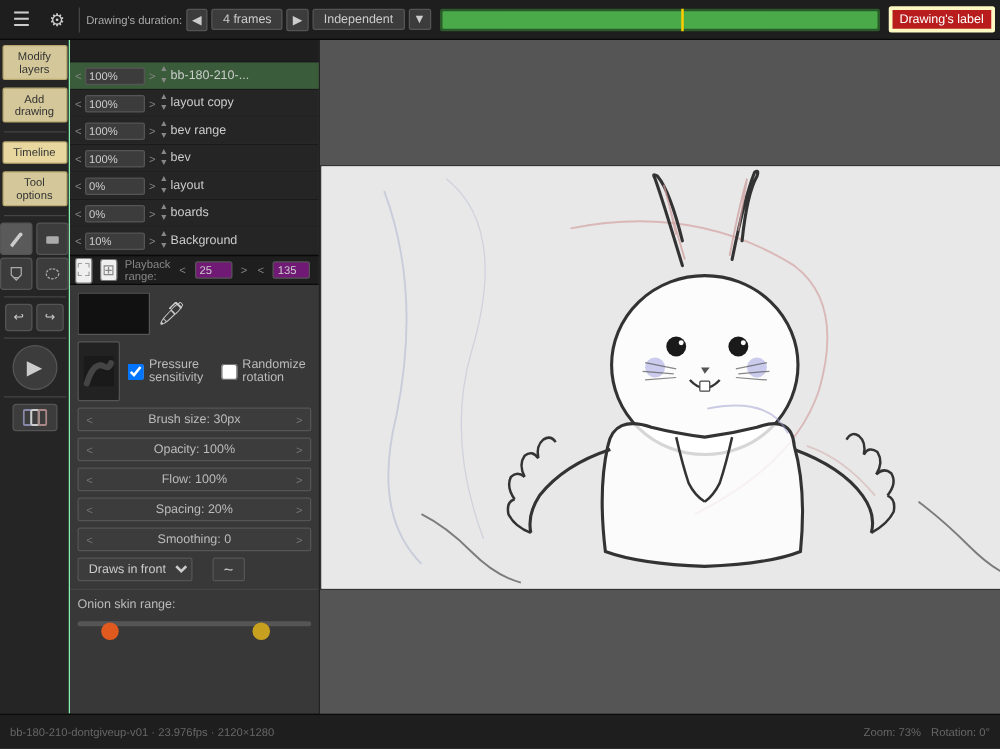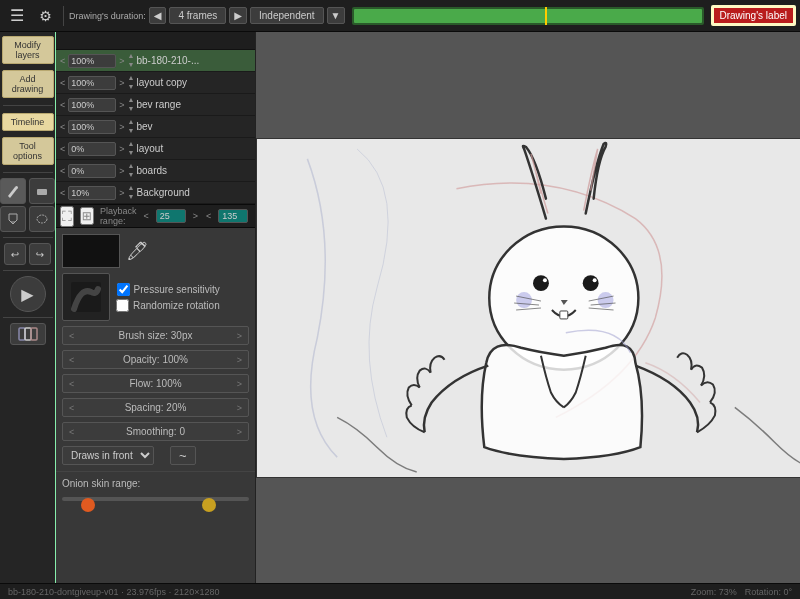--- a/index.html
+++ b/index.html
@@ -23,60 +23,60 @@
     .tl-layer-row.active-layer .tl-layer-left { background: #3a5c3a; }
     .tl-layer-row.active-layer .tl-layer-right { background: #3a5c3a; }
 
     .pct-box { background: #3c3c3c; border: 1px solid #555; color: #ccc; font-size: 9px; padding: 1px 2px; border-radius: 2px; display: flex; align-items: center; min-width: 48px; }
     .chevron-group { display: flex; flex-direction: column; font-size: 7px; color: #888; cursor: pointer; line-height: 1.2; }
     .lname { font-size: 10px; color: #ccc; flex: 1; overflow: hidden; white-space: nowrap; }
 
     
     .pb-row { height: 24px; background: #1e1e1e; display: flex; align-items: center; padding: 0 4px; gap: 6px; border-bottom: 1px solid #0a0a0a; border-top: 1px solid #0a0a0a; }
     .pb-input-group { display: flex; align-items: center; gap: 2px; font-size: 9px; color: #888; }
-    .pb-input { background: #0f766e; border: 1px solid #555; color: #ccc; font-size: 9px; padding: 1px 3px; border-radius: 2px; width: 30px; }
+    .pb-input { background: #701a75; border: 1px solid #555; color: #ccc; font-size: 9px; padding: 1px 3px; border-radius: 2px; width: 30px; }
     .pb-fullscreen { font-size: 14px; color: #888; cursor: pointer; }
 
     
     .tools-side { width: 62px; background: #252525; display: flex; flex-direction: column; align-items: center; border-right: 1px solid #86efac; gap: 2px; padding-top: 2px; }
     .ts-btn { background: #d4c89a; border: 1px solid #b8a870; color: #333; padding: 3px 5px; font-size: 9px; cursor: pointer; border-radius: 2px; width: 52px; text-align: center; margin: 2px 0; }
     .ts-sep { height: 1px; background: #444; width: 50px; margin: 3px 0; }
     .ts-icon { width: 26px; height: 26px; background: #3c3c3c; border: 1px solid #555; border-radius: 3px; cursor: pointer; display: flex; align-items: center; justify-content: center; color: #ccc; font-size: 14px; }
     .ts-icon.active { background: #5a5a5a; }
     .ts-row { display: flex; gap: 3px; }
     .ts-play { width: 36px; height: 36px; background: #3c3c3c; border: 1px solid #555; border-radius: 50%; cursor: pointer; display: flex; align-items: center; justify-content: center; color: #ccc; font-size: 16px; }
     .ts-small { width: 22px; height: 22px; background: #3c3c3c; border: 1px solid #555; border-radius: 3px; cursor: pointer; display: flex; align-items: center; justify-content: center; color: #ccc; font-size: 10px; }
 
     
     .brush-panel { padding: 6px; display: flex; flex-direction: column; gap: 5px; }
     .bp-color-row { display: flex; align-items: center; gap: 6px; }
     .bp-color-swatch { width: 58px; height: 34px; background: #111; border: 1px solid #555; cursor: pointer; }
     .bp-eyedropper { font-size: 18px; color: #ccc; cursor: pointer; background: none; border: none; }
     .bp-brush-row { display: flex; align-items: center; gap: 6px; }
     .bp-brush-thumb { width: 48px; height: 48px; background: #222; border: 1px solid #555; border-radius: 2px; overflow: hidden; display: flex; align-items: center; justify-content: center; }
-    .bp-checkboxes { display: flex; flex-direction: column; gap: 3px; align-items: flex-end; }
+    .bp-checkboxes { display: flex; gap: 3px; align-items: flex-end; }
     .bp-cb-row { display: flex; align-items: center; gap: 4px; font-size: 10px; color: #bbb; }
     .bp-slider-btn { background: #3c3c3c; border: 1px solid #555; color: #bbb; padding: 3px 6px; border-radius: 2px; font-size: 10px; cursor: pointer; display: flex; align-items: center; justify-content: space-between; gap: 8px; }
     .bp-slider-btn span.arr { color: #777; font-size: 9px; }
     .bp-draws-row { display: flex; align-items: center; gap: 16px; }
     .bp-select { background: #3c3c3c; border: 1px solid #555; color: #ccc; font-size: 10px; padding: 2px 4px; border-radius: 2px; cursor: pointer; }
     .bp-tilde { background: #3c3c3c; border: 1px solid #555; color: #ccc; font-size: 13px; padding: 1px 8px; border-radius: 2px; cursor: pointer; }
     .bp-onion-section { border-top: 1px solid #444; padding: 6px; }
     .bp-onion-label { font-size: 10px; color: #bbb; margin-bottom: 6px; }
     .bp-onion-slider { position: relative; height: 20px; }
     .bp-slider-track { height: 4px; background: #555; border-radius: 2px; margin-top: 8px; position: relative; }
     .bp-handle-left { position: absolute; width: 14px; height: 14px; background: #e05a20; border-radius: 50%; top: 1px; left: 10%; cursor: pointer; }
     .bp-handle-right { position: absolute; width: 14px; height: 14px; background: #c8a020; border-radius: 50%; top: 1px; left: 75%; cursor: pointer; }
 
     
     .canvas-drawing { width: 558px; height: 340px; background: #e8e8e8; border: 1px solid #333; position: relative; overflow: hidden; }
     .canvas-drawing svg { width: 100%; height: 100%; }
 
     
-    .status-bar { height: 16px; background: #1e1e1e; display: flex; align-items: center; justify-content: space-between; padding: 0 8px; border-top: 1px solid #0a0a0a; }
+    .status-bar { height: 28px; background: #1e1e1e; display: flex; align-items: center; justify-content: space-between; padding: 0 8px; border-top: 1px solid #0a0a0a; }
     .status-left { font-size: 9px; color: #666; }
     .status-right { font-size: 9px; color: #666; }
 
     
     .arr-btn { background: none; border: none; color: #888; cursor: pointer; font-size: 9px; padding: 0 1px; }
   </style>
 </head>
 <body>
 
 <div class="app-wrapper">

